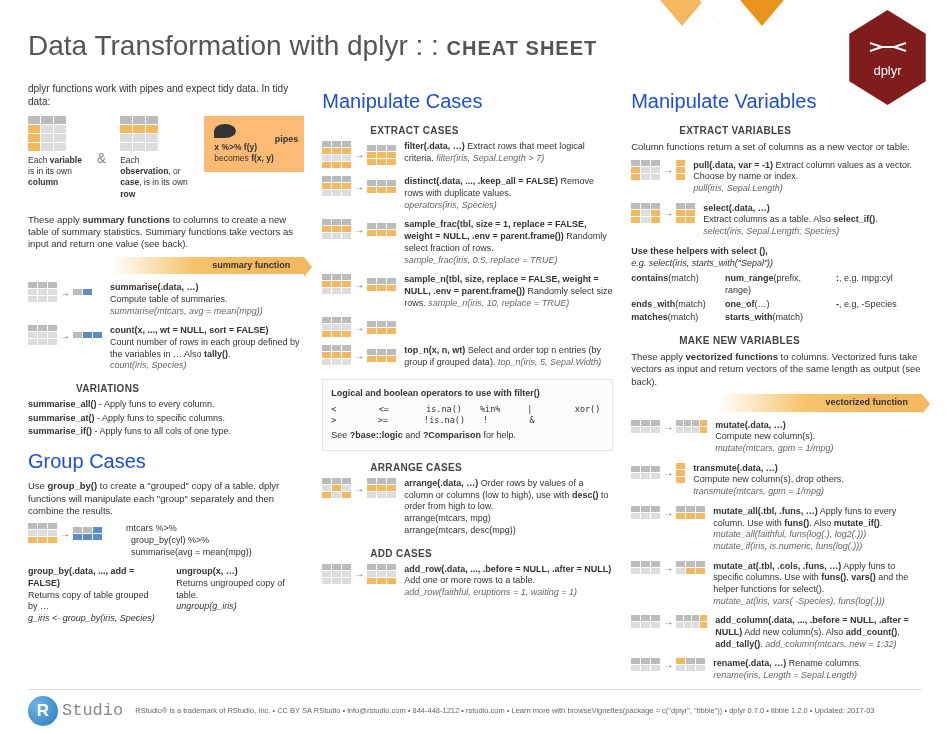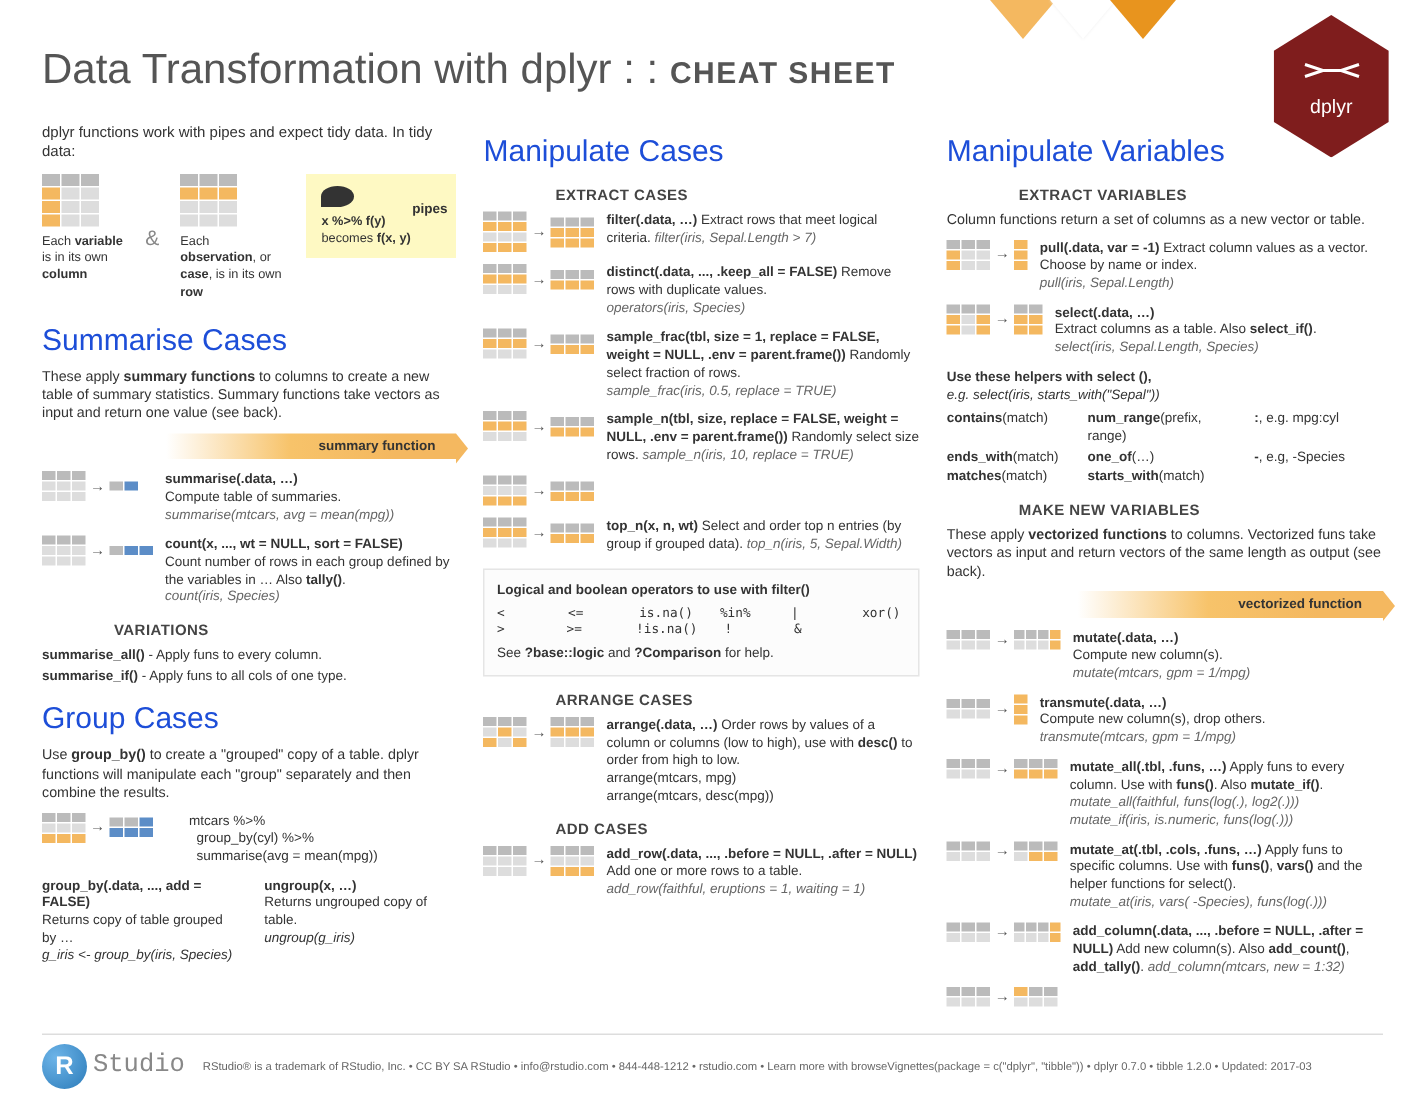--- a/index.html
+++ b/index.html
@@ -13,21 +13,21 @@
 .col { flex: 1; min-width: 0; }
 .col1 { flex: 0.95; }
 .intro { font-size: 10px; margin-bottom: 8px; }
 .tidy-row { display: flex; align-items: flex-start; gap: 14px; margin-bottom: 14px; }
 .mini-table { display: grid; grid-template-columns: repeat(3, 12px); grid-auto-rows: 8px; gap: 1px; }
 .mini-table span { background: #ddd; }
 .mini-table .h { background: #bbb; }
 .mini-table .a { background: #f4b860; }
 .tidy-item { font-size: 8.5px; text-align: left; max-width: 95px; }
 .amp { font-size: 14px; color: #888; align-self: center; }
-.pipes-box { background: #fef9c3; padding: 8px 10px; font-size: 8.5px; position: relative; min-width: 100px; }
+.pipes-box { background: #fdba74; padding: 8px 10px; font-size: 8.5px; position: relative; min-width: 100px; }
 .pipes-box .pipe-lbl { position: absolute; top: 18px; right: 6px; font-weight: bold; font-size: 9px; }
 .pipe-icon { width: 22px; height: 14px; background: #333; border-radius: 50% 50% 50% 0; margin-bottom: 4px; }
 h2 { color: #1d4ed8; font-size: 20px; font-weight: 400; margin: 6px 0 6px; }
 h3 { font-size: 10px; font-weight: 700; letter-spacing: 0.3px; margin: 10px 0 4px; color: #444; text-transform: uppercase; padding-left: 48px; }
 .desc { font-size: 9.5px; margin-bottom: 6px; }
 .func-banner { background: linear-gradient(90deg, #fff 0%, #fff 30%, #f7c36a 60%, #f4b860 85%); padding: 3px 14px 3px 0; font-size: 9px; font-weight: bold; text-align: right; margin: 4px 0 8px; color: #333; position: relative; }
 .func-banner::after { content: ""; position: absolute; right: -8px; top: 0; width: 0; height: 0; border-top: 10px solid transparent; border-bottom: 10px solid transparent; border-left: 8px solid #f4b860; }
 .entry { display: flex; gap: 8px; margin-bottom: 8px; align-items: flex-start; }
 .entry .icon { flex: 0 0 50px; display: flex; align-items: center; gap: 3px; }
 .arrow { color: #555; font-size: 10px; }
@@ -120,21 +120,20 @@
           </div>
       <div style="margin-top:4px">Each <b>observation</b>, or <b>case</b>, is in its own <b>row</b></div>
     </div>
     <div class="pipes-box">
       <div class="pipe-icon"></div>
       <div class="pipe-lbl">pipes</div>
       <div><b>x %&gt;% f(y)</b><br>becomes <b>f(x, y)</b></div>
     </div>
   </div>
 
-  <h2>Summarise Cases</h2>
   <div class="desc">These apply <b>summary functions</b> to columns to create a new table of summary statistics. Summary functions take vectors as input and return one value (see back).</div>
   <div class="func-banner">summary function</div>
 
   <div class="entry">
     <div class="icon">
           <div class="mini-out">
             <span class="h"></span>
             <span class="h"></span>
             <span class="h"></span>
             <span></span>
@@ -172,20 +171,21 @@
             <span class="b"></span>
             <span class="b"></span>
           </div>
         </div>
     <div class="txt"><b>count(x, ..., wt = NULL, sort = FALSE)</b><br>Count number of rows in each group defined by the variables in … Also <b>tally()</b>.<br><i>count(iris, Species)</i></div>
   </div>
 
   <h3>VARIATIONS</h3>
   <div class="var-list">
     <div><b>summarise_all()</b> - Apply funs to every column.</div>
+    <div><b>summarise_at()</b> - Apply funs to specific columns.</div>
     <div><b>summarise_if()</b> - Apply funs to all cols of one type.</div>
   </div>
 
   <h2>Group Cases</h2>
   <div class="desc">Use <b>group_by()</b> to create a "grouped" copy of a table. dplyr functions will manipulate each "group" separately and then combine the results.</div>
 
   <div class="entry">
     <div class="icon" style="flex-basis:90px">
           <div class="mini-out">
             <span class="h"></span>
@@ -666,20 +666,21 @@
           <span class="arrow">→</span>
           <div class="mini-out">
             <span class="a"></span>
             <span class="h"></span>
             <span class="h"></span>
             <span></span>
             <span></span>
             <span></span>
           </div>
         </div>
+        <div class="txt"><b>rename(.data, …)</b><span> Rename columns.</span><br><i>rename(iris, Length = Sepal.Length)</i></div>
       </div>
 </div>
 </div>
 
 <div class="footer">
   <div class="rstudio-logo">
     <div class="ball">R</div>
     <div class="studio">Studio</div>
   </div>
   <div class="footer-txt">RStudio® is a trademark of RStudio, Inc. • CC BY SA RStudio • info@rstudio.com • 844-448-1212 • rstudio.com • Learn more with browseVignettes(package = c("dplyr", "tibble")) • dplyr 0.7.0 • tibble 1.2.0 • Updated: 2017-03</div>

